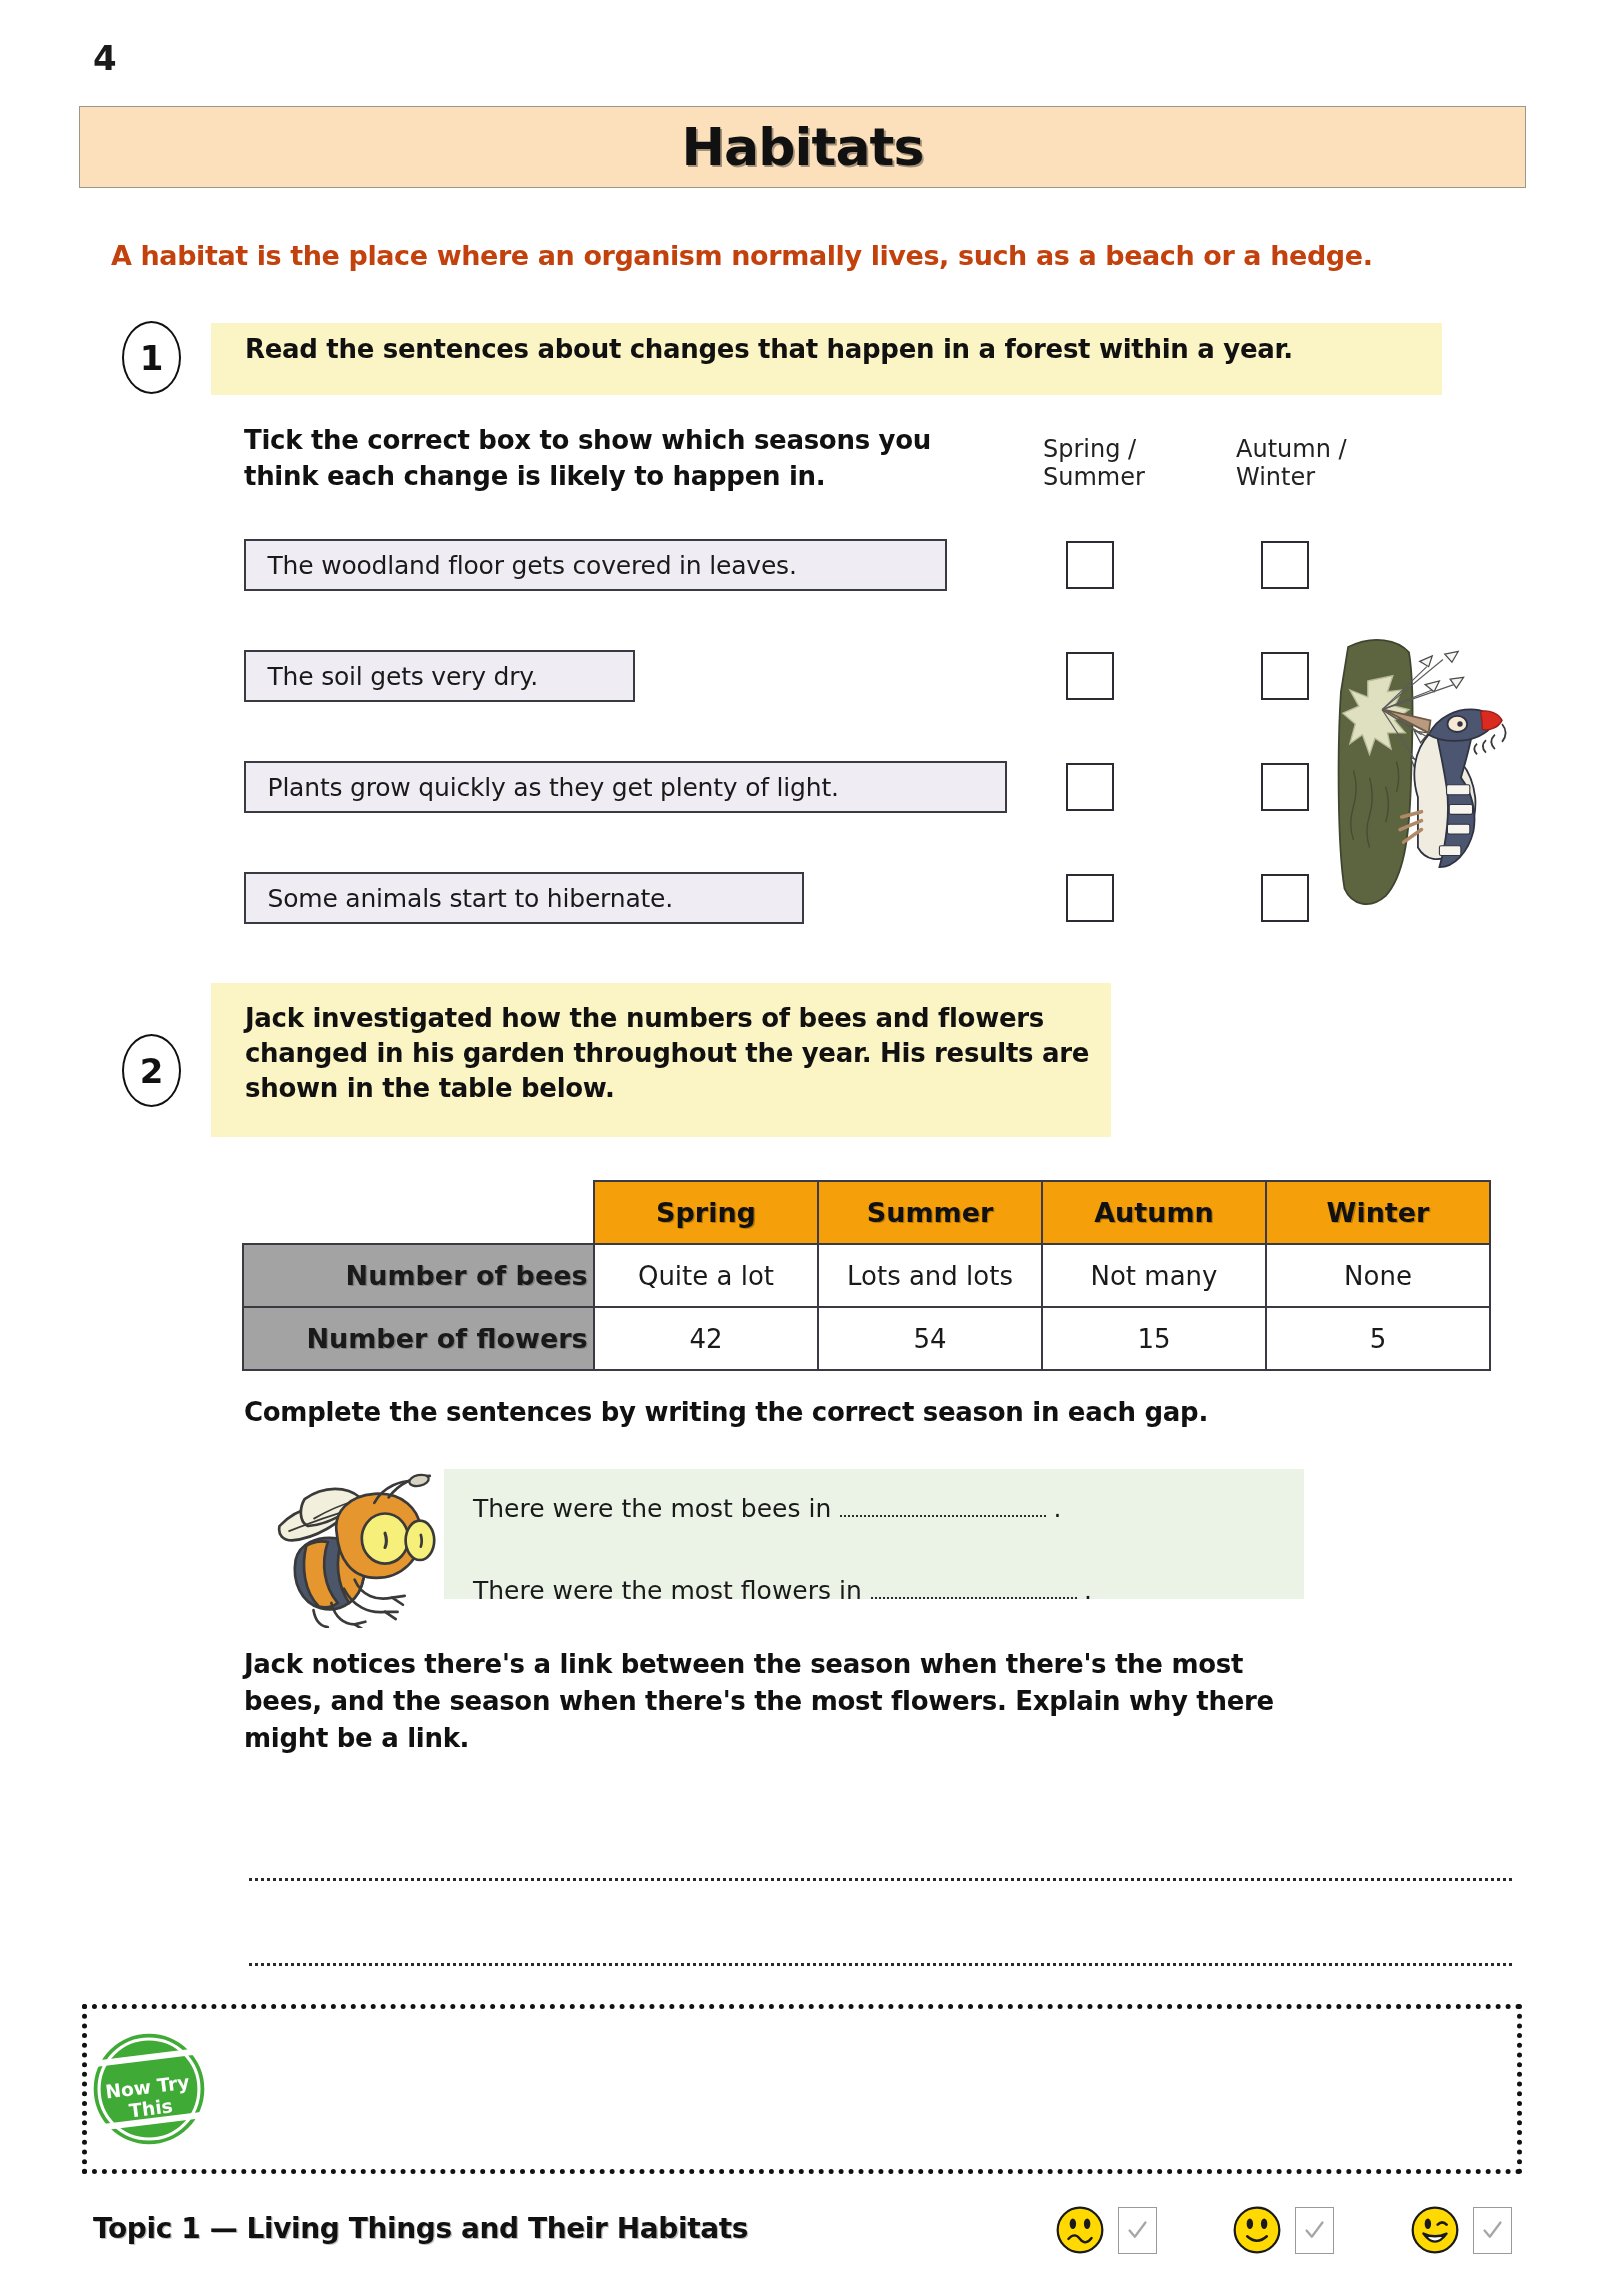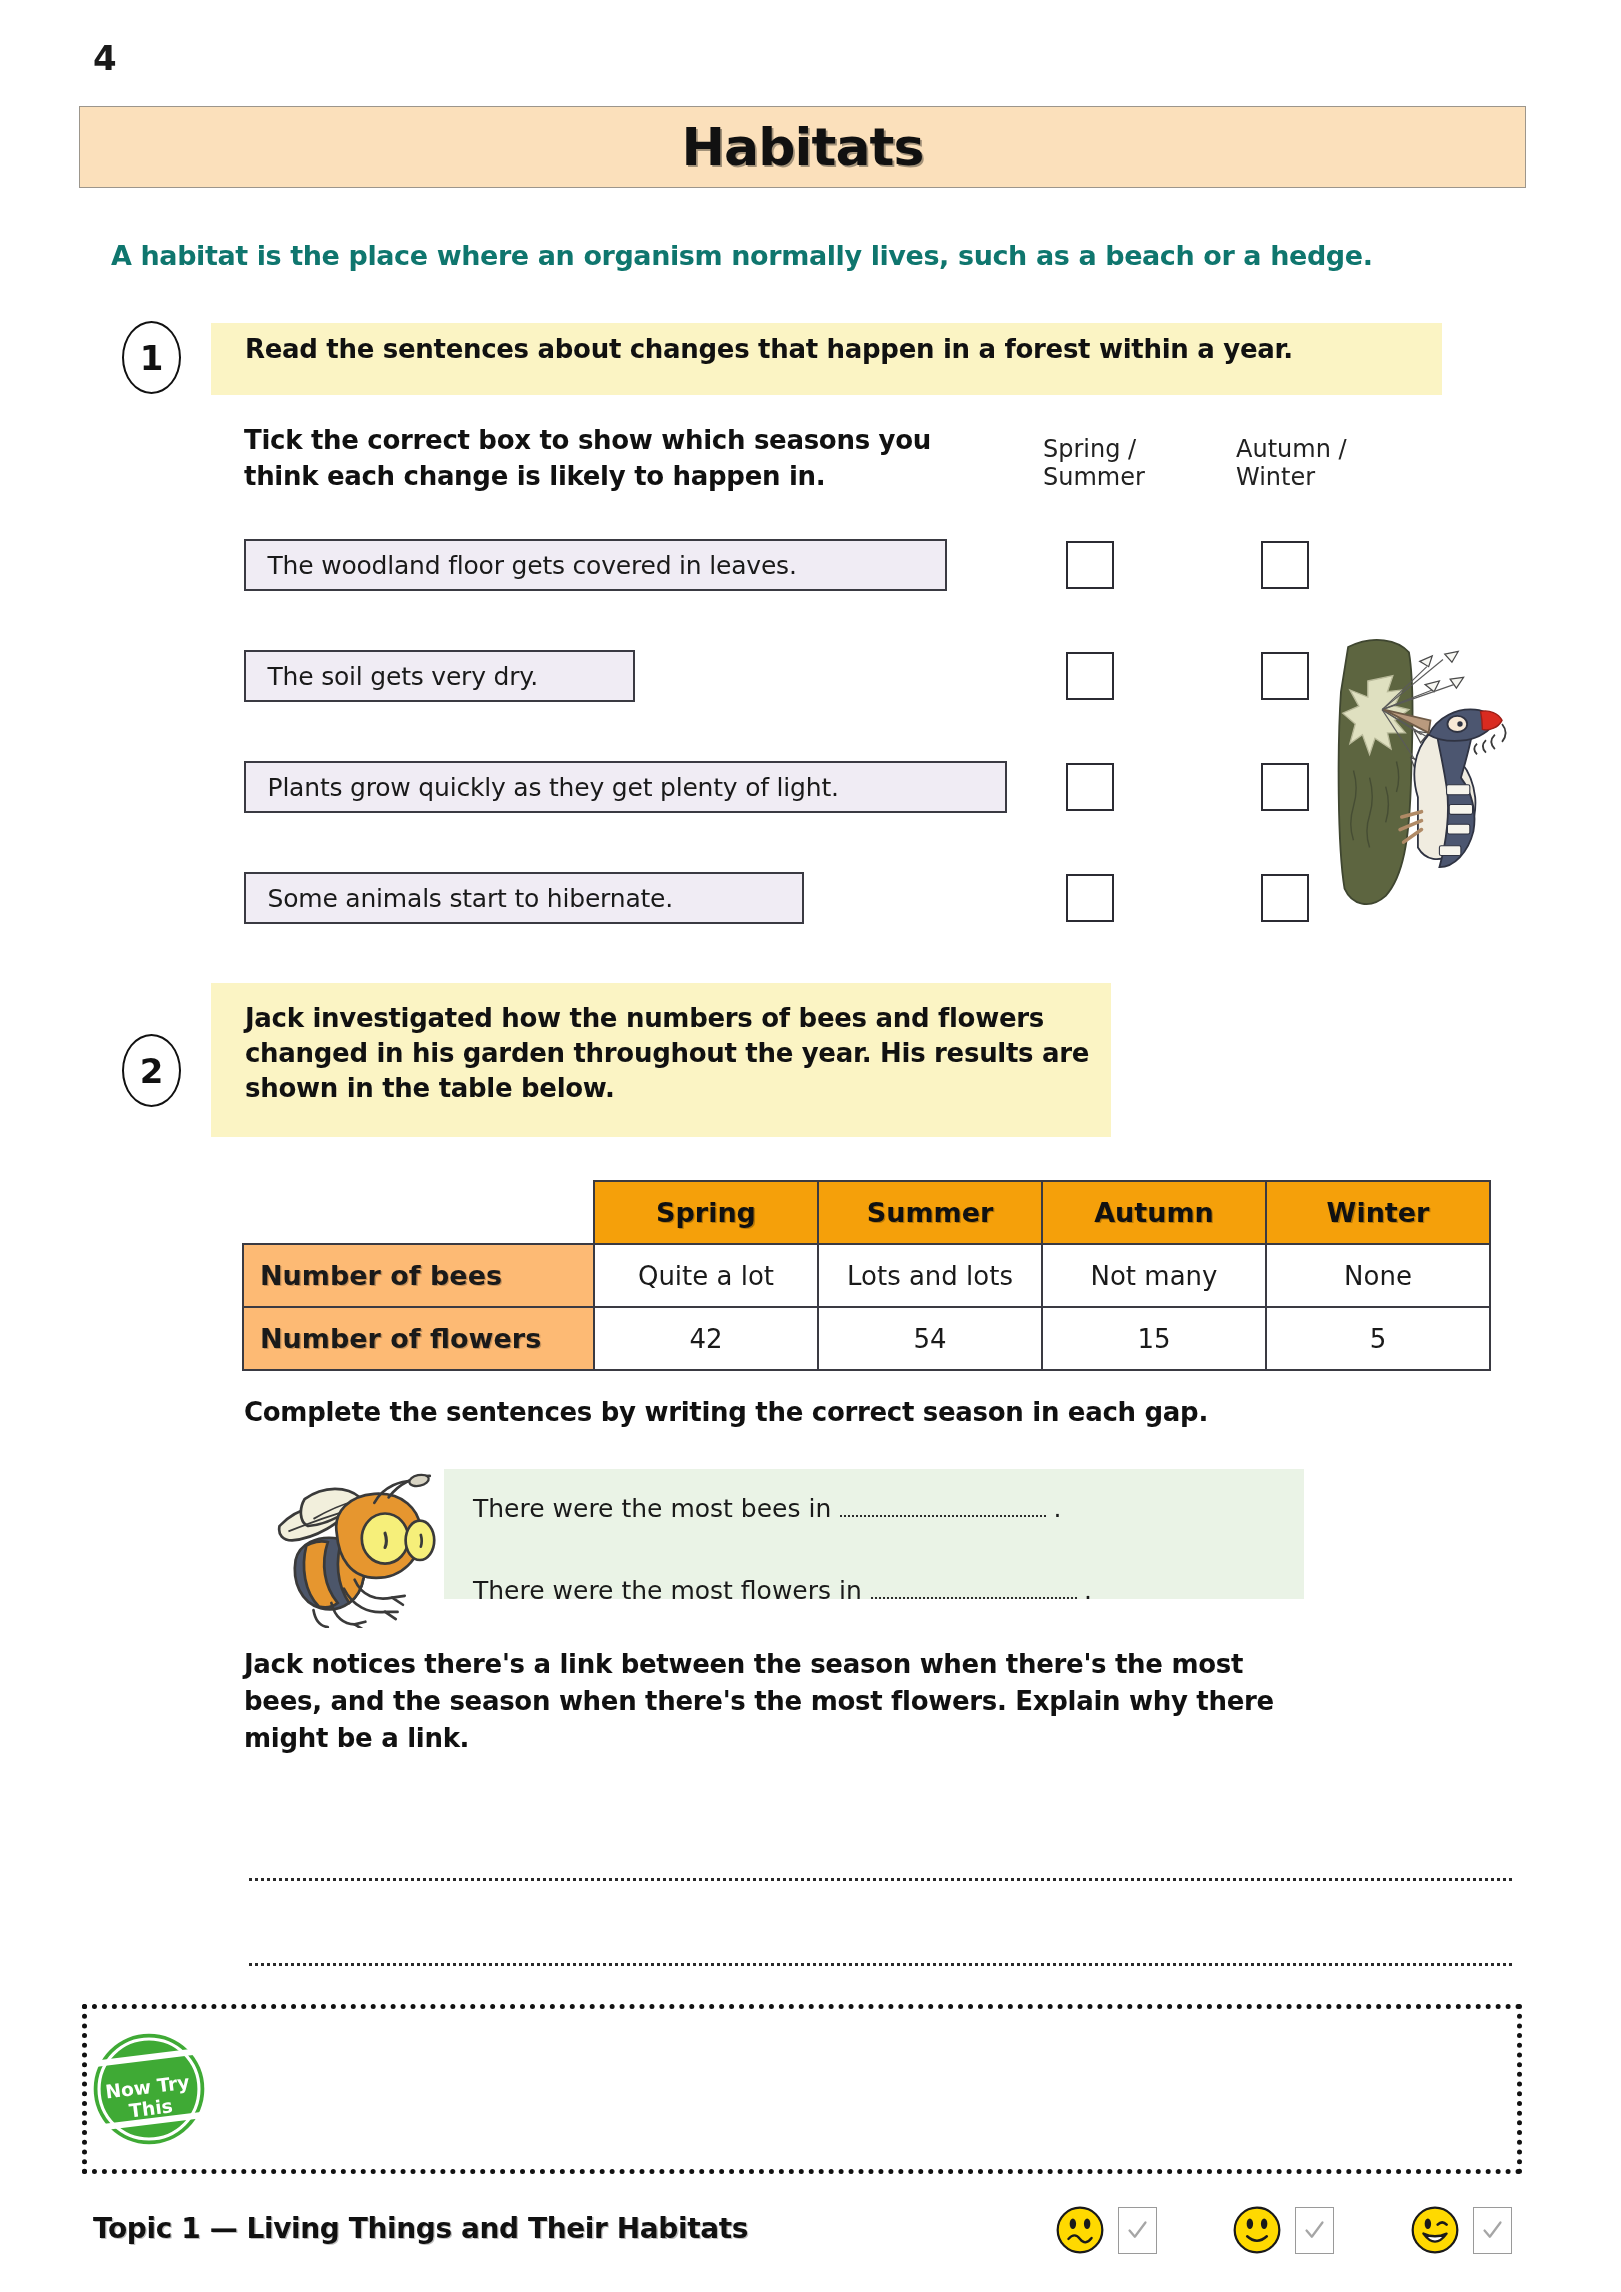--- a/index.html
+++ b/index.html
@@ -31,21 +31,21 @@
     font-family:"DejaVu Sans", sans-serif;
     font-weight:700;font-size:52px;letter-spacing:-0.9px;
     color:#111;
     text-shadow:1.8px 1.8px 0 rgba(0,0,0,0.35);
   }
 
   .intro{
     position:absolute;left:111px;top:240px;width:1397px;
     font-family:"DejaVu Sans", sans-serif;
     font-weight:700;font-size:27px;letter-spacing:-0.4px;
-    color:#0f766e;
+    color:#c2410c;
   }
 
   
   .qnum{
     position:absolute;width:59px;height:73px;
     border:2.7px solid #111;border-radius:50%;
     display:flex;align-items:center;justify-content:center;
     font-family:"DejaVu Sans", sans-serif;
     font-weight:700;font-size:34px;color:#111;
     box-sizing:border-box;
@@ -121,22 +121,22 @@
     font-size:26px;font-weight:400;color:#1a1a1a;
     padding:0 5.4px;box-sizing:border-box;
   }
   .data-table .corner{border:none;background:transparent;width:351px;}
   .data-table th.season{
     background:#f5a00a;font-weight:700;font-size:27px;
     color:#111;width:224px;
     text-shadow:1.3px 1.3px 0 rgba(0,0,0,0.25);
   }
   .data-table td.rowlabel{
-    background:#fdba74;font-weight:700;font-size:27px;
-    text-align:left;padding-left:16px;
+    background:#a3a3a3;font-weight:700;font-size:27px;
+    text-align:right;padding-left:16px;
     text-shadow:1.3px 1.3px 0 rgba(0,0,0,0.22);
   }
 
   
   .complete-instr{
     position:absolute;left:244px;top:1397px;
     font-family:"DejaVu Sans", sans-serif;
     font-weight:700;font-size:26px;letter-spacing:-0.3px;color:#111;
   }
   .greenbox{

